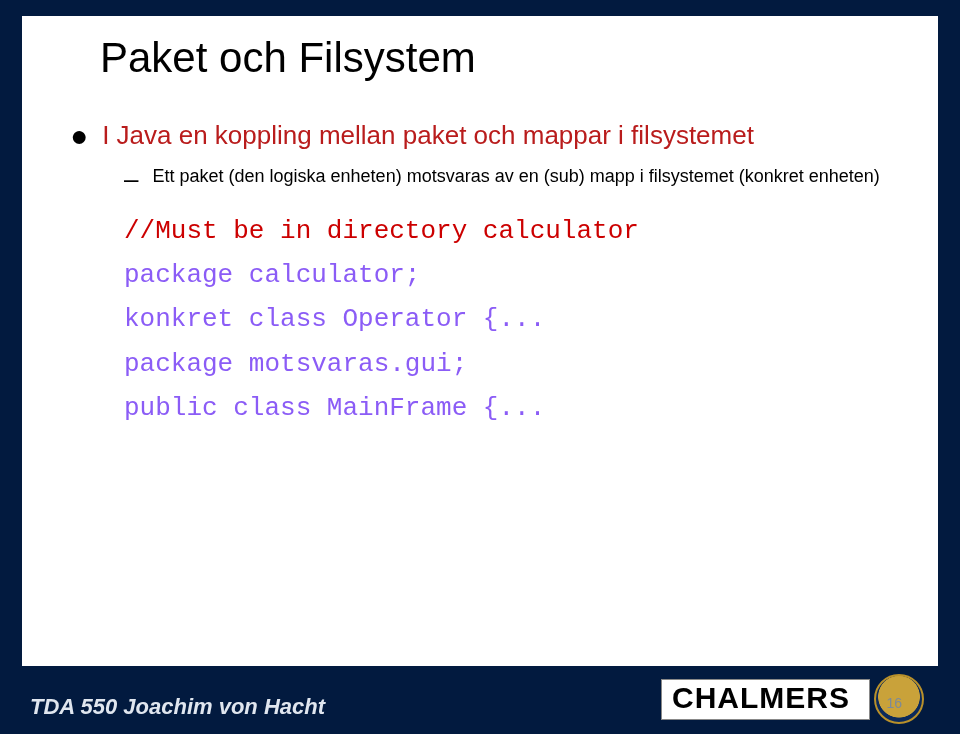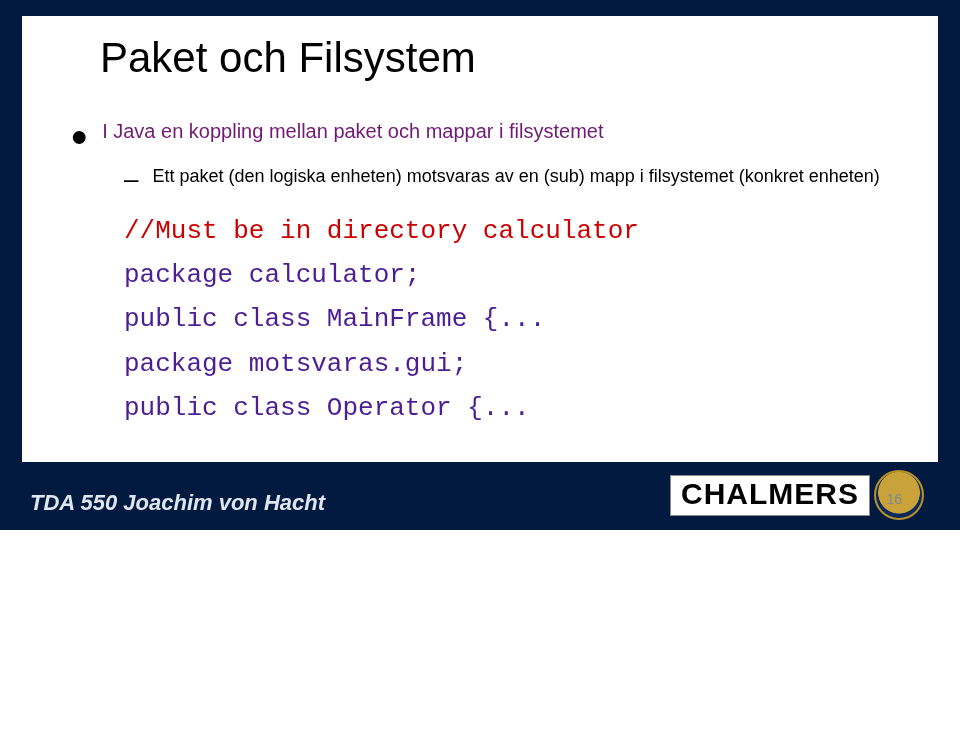--- a/index.html
+++ b/index.html
@@ -1,20 +1,20 @@
 <!DOCTYPE html>
 <html><head>
 <meta charset="utf-8">
 <style>
   * { margin: 0; padding: 0; box-sizing: border-box; }
   html, body { width: 960px; height: 734px; font-family: "Liberation Sans", Arial, sans-serif; background: #fff; }
   .slide {
     position: relative;
     width: 960px;
-    height: 530px;
+    height: 734px;
     background: #fff;
     border: 22px solid #021a3f;
     border-bottom-width: 68px;
     border-top-width: 16px;
     padding: 18px 34px 0 48px;
   }
   .title {
     font-size: 42px;
     font-weight: 400;
     color: #000;
@@ -26,22 +26,22 @@
     margin-bottom: 10px;
     margin-left: 0;
   }
   .bullet .dot {
     font-size: 30px;
     line-height: 1.2;
     margin-right: 14px;
     color: #000;
   }
   .bullet .text {
-    font-size: 20px;
-    color: #701a75;
+    font-size: 26px;
+    color: #b91c1c;
     line-height: 1.35;
   }
   .subbullet {
     display: flex;
     margin-left: 54px;
     margin-top: 4px;
     margin-bottom: 14px;
   }
   .subbullet .dash {
     font-size: 26px;
@@ -54,42 +54,42 @@
     line-height: 1.35;
   }
   .code {
     font-family: "Courier New", monospace;
     font-size: 26px;
     margin-left: 54px;
     line-height: 1.7;
     margin-top: 14px;
   }
   .code .red { color: #cc0000; }
-  .code .black { color: #4c1d95; }
+  .code .black { color: #8b5cf6; }
 
   .footer-left {
     position: absolute;
     left: 8px;
     bottom: -54px;
     color: #e0e6ef;
     font-size: 22px;
     font-weight: bold;
     font-style: italic;
   }
   .chalmers {
     position: absolute;
     right: 14px;
     bottom: -58px;
     display: flex;
     align-items: center;
   }
   .chalmers-box {
     background: #fff;
     border: 1px solid #888;
-    padding: 3px 10px 6px 10px;
+    padding: 3px 19px 6px 10px;
     font-family: Arial, sans-serif;
     font-weight: 900;
     font-size: 30px;
     letter-spacing: 1px;
     color: #000;
     line-height: 1;
   }
   .seal {
     width: 50px; height: 50px;
     border-radius: 50%;
@@ -120,23 +120,23 @@
   </div>
 
   <div class="subbullet">
     <span class="dash">–</span>
     <span class="text">Ett paket (den logiska enheten) motsvaras av en (sub) mapp i filsystemet (konkret enheten)</span>
   </div>
 
   <div class="code">
     <div class="red">//Must be in directory calculator</div>
     <div class="black">package calculator;</div>
+    <div class="black">konkret class Operator {...</div>
+    <div class="black">package motsvaras.gui;</div>
     <div class="black">public class MainFrame {...</div>
-    <div class="black">package motsvaras.gui;</div>
-    <div class="black">public class Operator {...</div>
   </div>
 
   <div class="footer-left">TDA 550 Joachim von Hacht</div>
 
   <div class="chalmers">
     <div>
       <div class="chalmers-box">CHALMERS</div>
     </div>
     <div class="seal"></div>
   </div>

